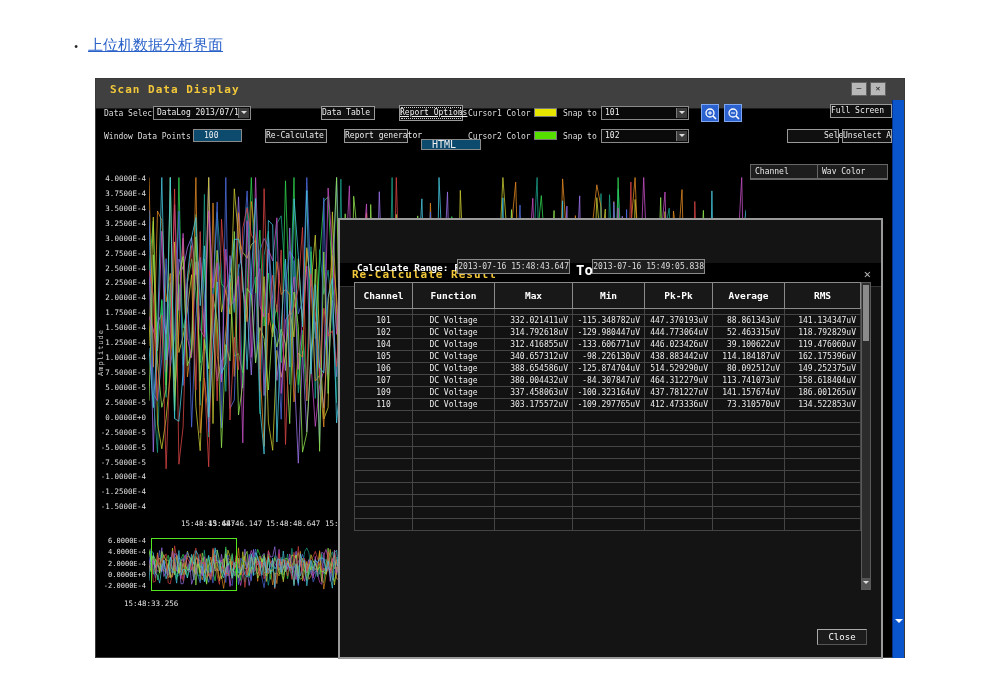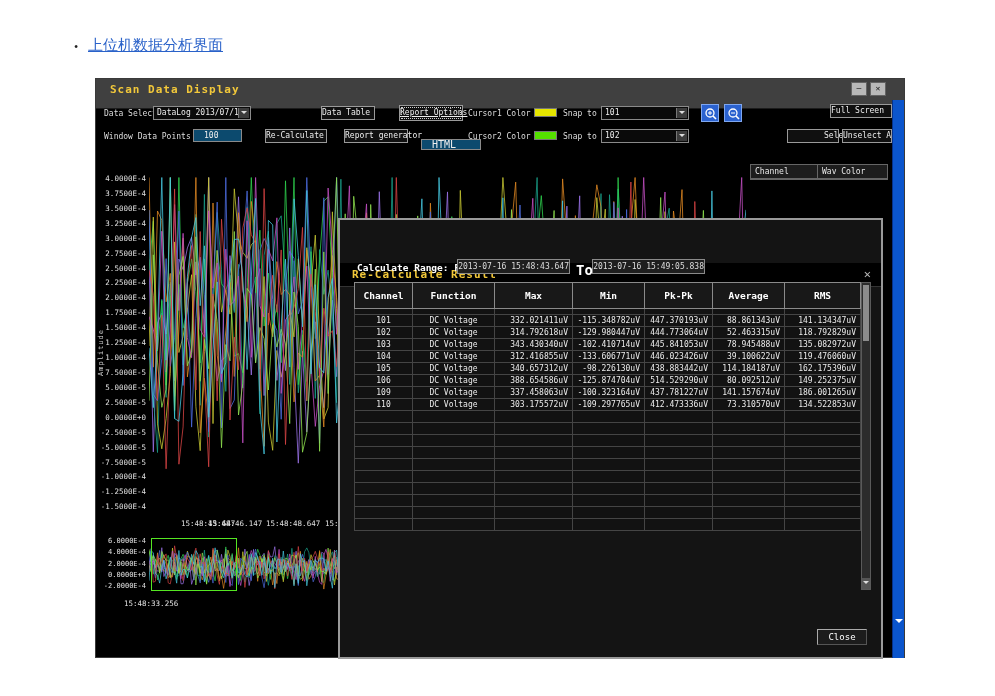--- a/index.html
+++ b/index.html
@@ -316,29 +316,20 @@
             <tr>
               <td>102</td>
               <td>DC Voltage</td>
               <td>314.792618uV</td>
               <td>-129.980447uV</td>
               <td>444.773064uV</td>
               <td>52.463315uV</td>
               <td>118.792829uV</td>
             </tr>
             <tr>
-              <td>103</td>
-              <td>DC Voltage</td>
-              <td>343.430340uV</td>
-              <td>-102.410714uV</td>
-              <td>445.841053uV</td>
-              <td>78.945488uV</td>
-              <td>135.082972uV</td>
-            </tr>
-            <tr>
               <td>104</td>
               <td>DC Voltage</td>
               <td>312.416855uV</td>
               <td>-133.606771uV</td>
               <td>446.023426uV</td>
               <td>39.100622uV</td>
               <td>119.476060uV</td>
             </tr>
             <tr>
               <td>105</td>
@@ -350,20 +341,29 @@
               <td>162.175396uV</td>
             </tr>
             <tr>
               <td>106</td>
               <td>DC Voltage</td>
               <td>388.654586uV</td>
               <td>-125.874704uV</td>
               <td>514.529290uV</td>
               <td>80.092512uV</td>
               <td>149.252375uV</td>
+            </tr>
+            <tr>
+              <td>107</td>
+              <td>DC Voltage</td>
+              <td>380.004432uV</td>
+              <td>-84.307847uV</td>
+              <td>464.312279uV</td>
+              <td>113.741073uV</td>
+              <td>158.618404uV</td>
             </tr>
             <tr>
               <td>109</td>
               <td>DC Voltage</td>
               <td>337.458063uV</td>
               <td>-100.323164uV</td>
               <td>437.781227uV</td>
               <td>141.157674uV</td>
               <td>186.001265uV</td>
             </tr>

